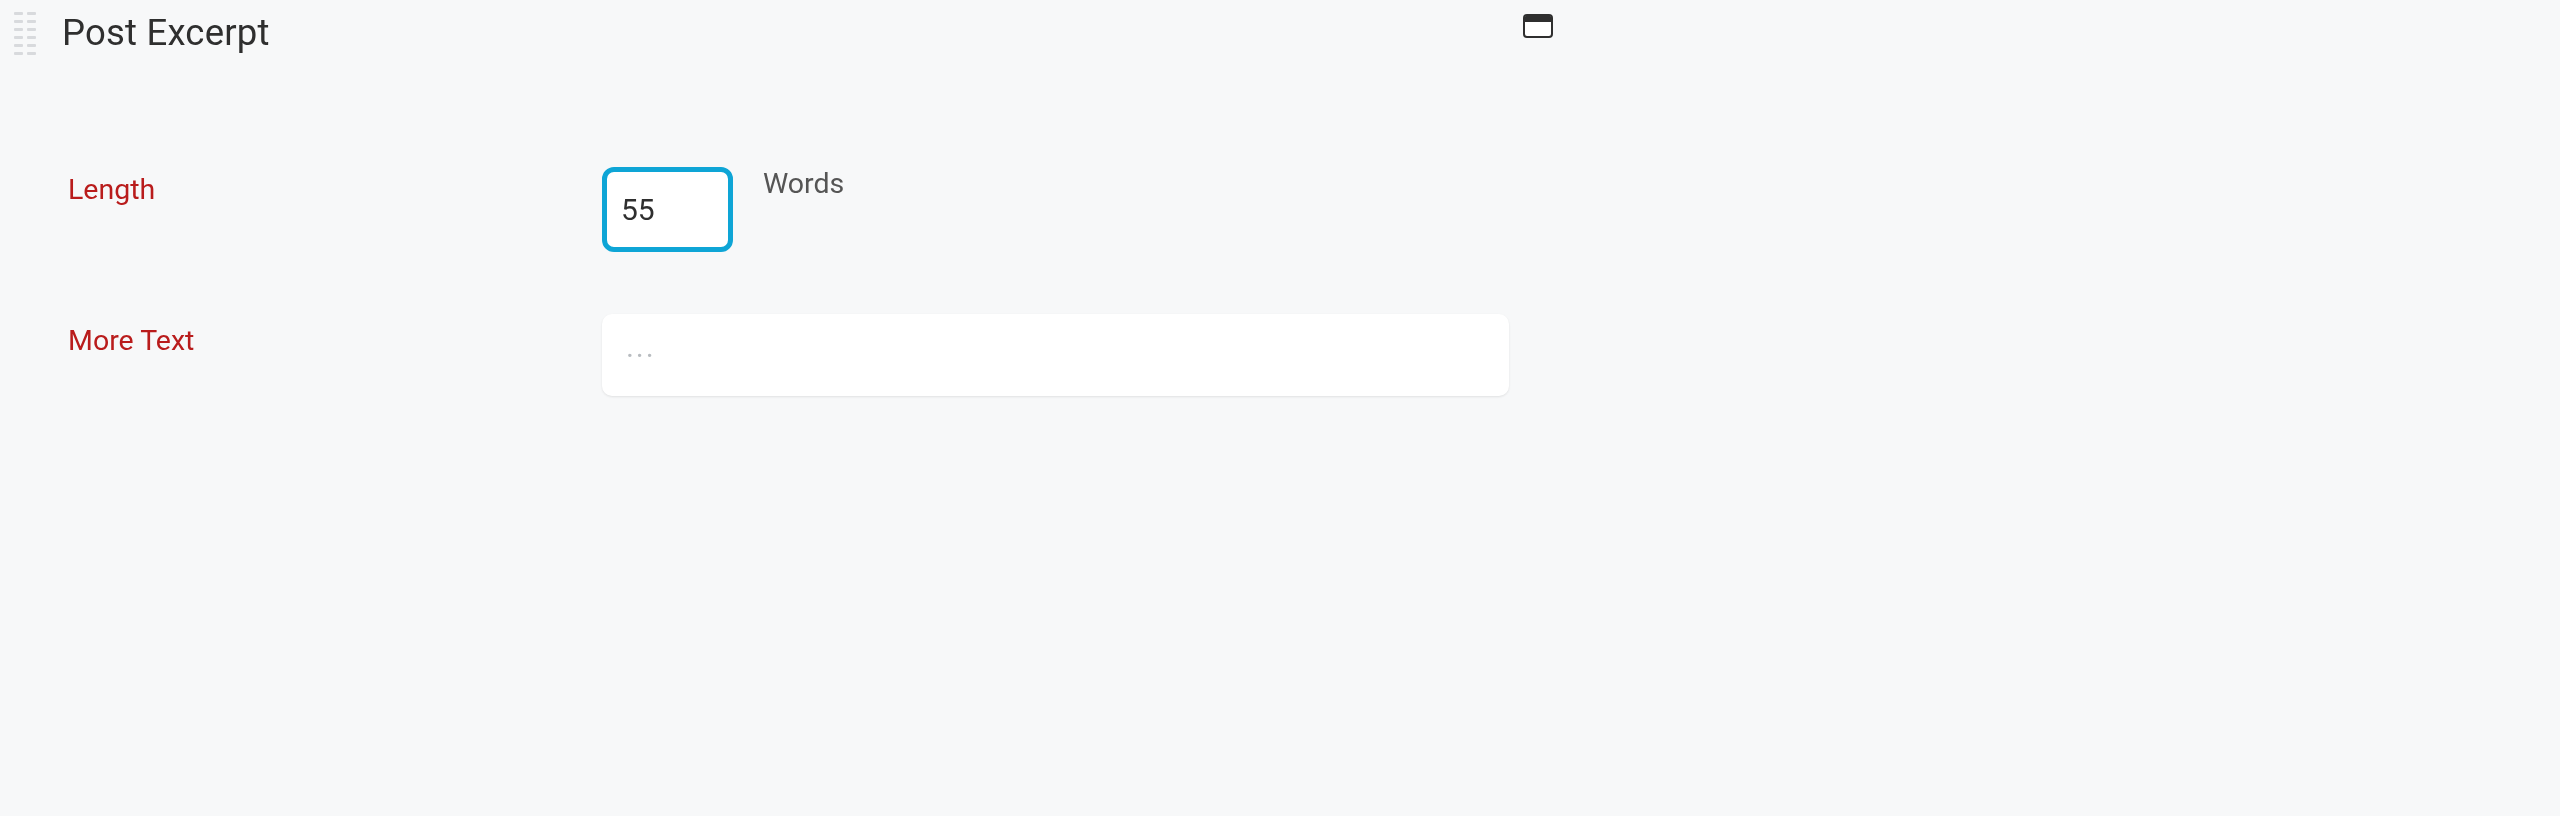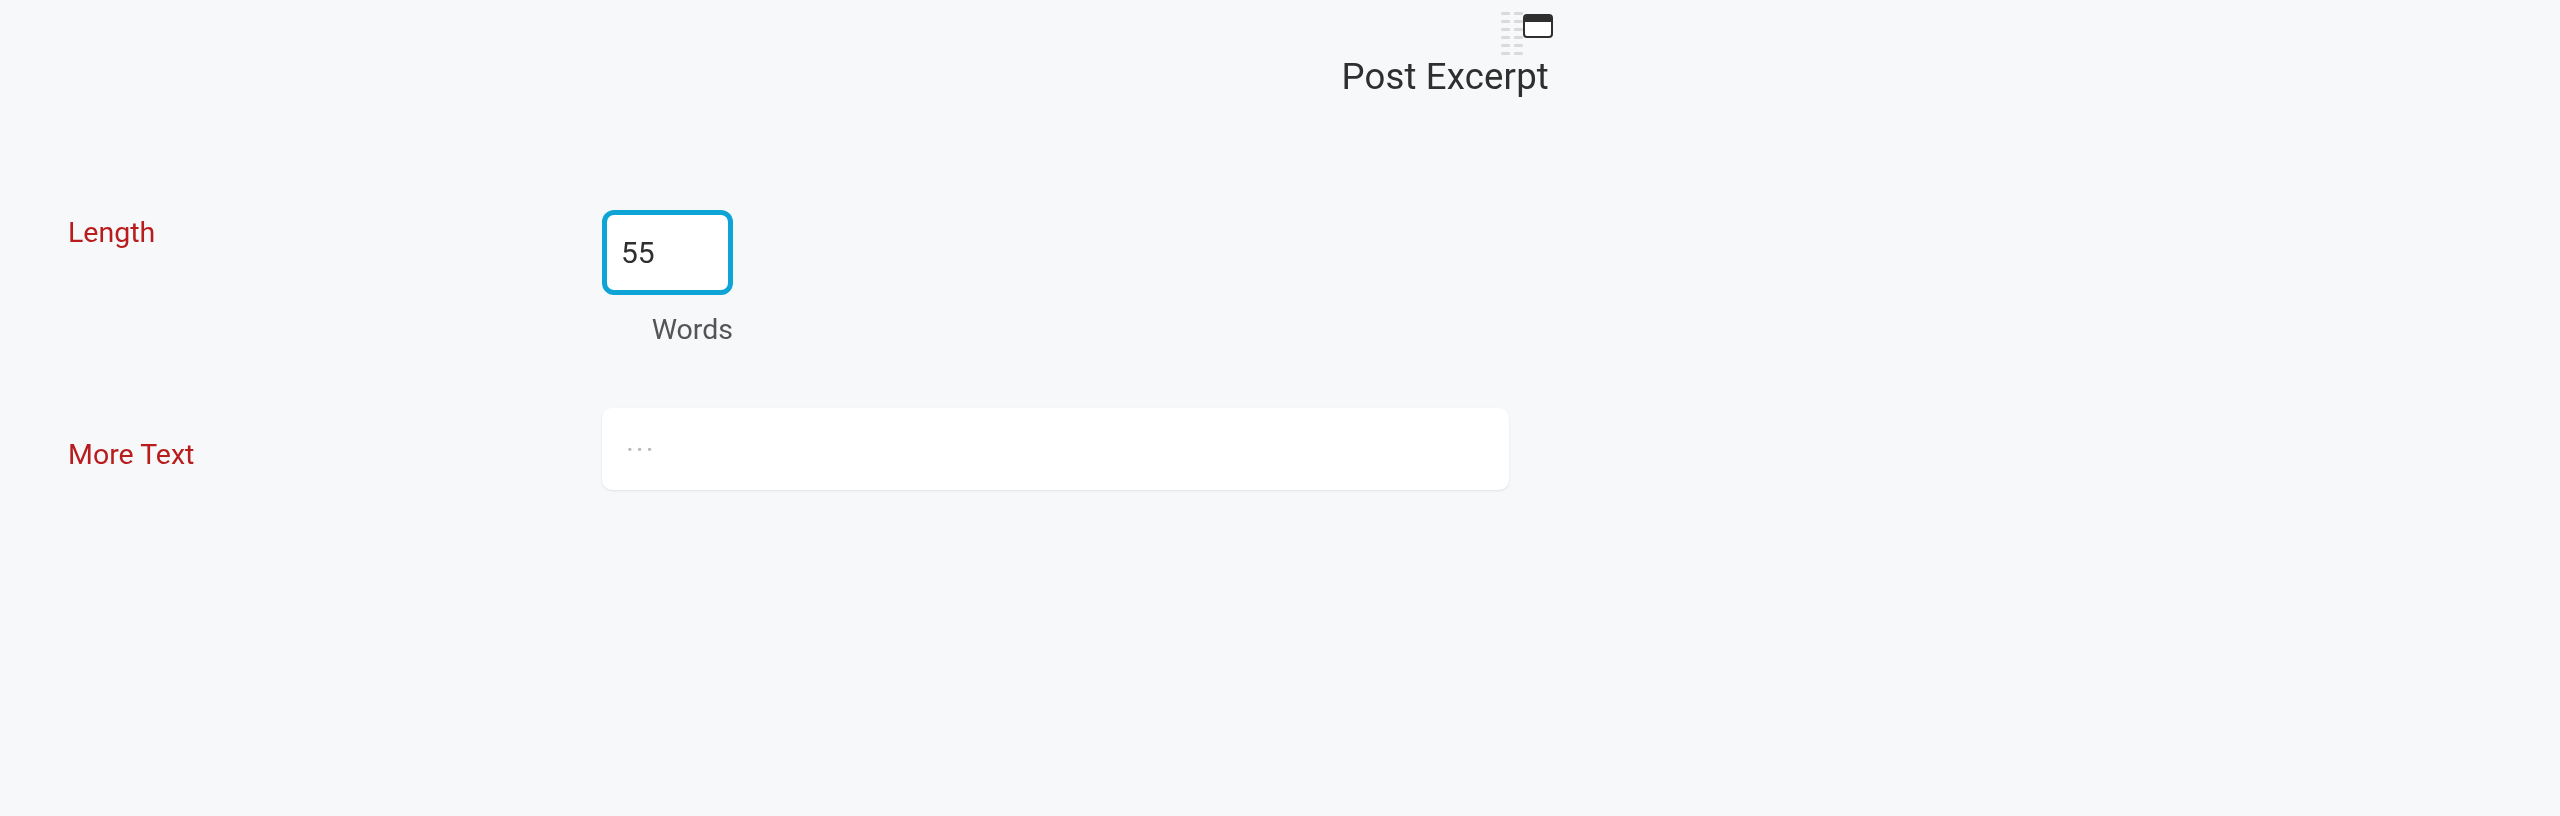--- a/index.html
+++ b/index.html
@@ -14,24 +14,23 @@
       height: 816px;
       overflow: hidden;
     }
     .panel {
       width: 1569px;
       padding: 0;
       position: relative;
     }
     .header {
       display: flex;
-      align-items: flex-end;
+      align-items: center;
       padding: 10px 20px 0 14px;
       position: relative;
-      flex-direction: column;
     }
     .drag-handle {
       width: 22px;
       margin-top: 2px;
       margin-right: 26px;
       display: flex;
       flex-direction: column;
       gap: 5px;
     }
     .drag-line {
@@ -80,23 +79,22 @@
       margin-bottom: 62px;
     }
     .field-label {
       width: 534px;
       font-size: 28.5px;
       color: #b91c1c;
       padding-top: 6px;
     }
     .length-input-wrap {
       display: flex;
-      align-items: flex-end;
-      gap: 18px;
-      flex-direction: column;
+      align-items: flex-start;
+      gap: 30px;
     }
     .length-input {
       width: 131px;
       height: 85px;
       border: 5px solid #0ea5d6;
       border-radius: 12px;
       font-size: 30px;
       color: #2f2f2f;
       padding: 0 14px;
       outline: none;
@@ -121,21 +119,21 @@
       font-family: inherit;
     }
     .more-text-input::placeholder {
       color: #b8bcc0;
       letter-spacing: 2px;
     }
     .more-row .field-label {
       padding-top: 10px;
     }
     .more-row {
-      align-items: center;
+      align-items: flex-start;
       margin-top: 10px;
     }
   </style>
 </head>
 <body>
 
 <div class="panel">
   <div class="header">
     <div class="drag-handle">
       <div class="drag-line">

